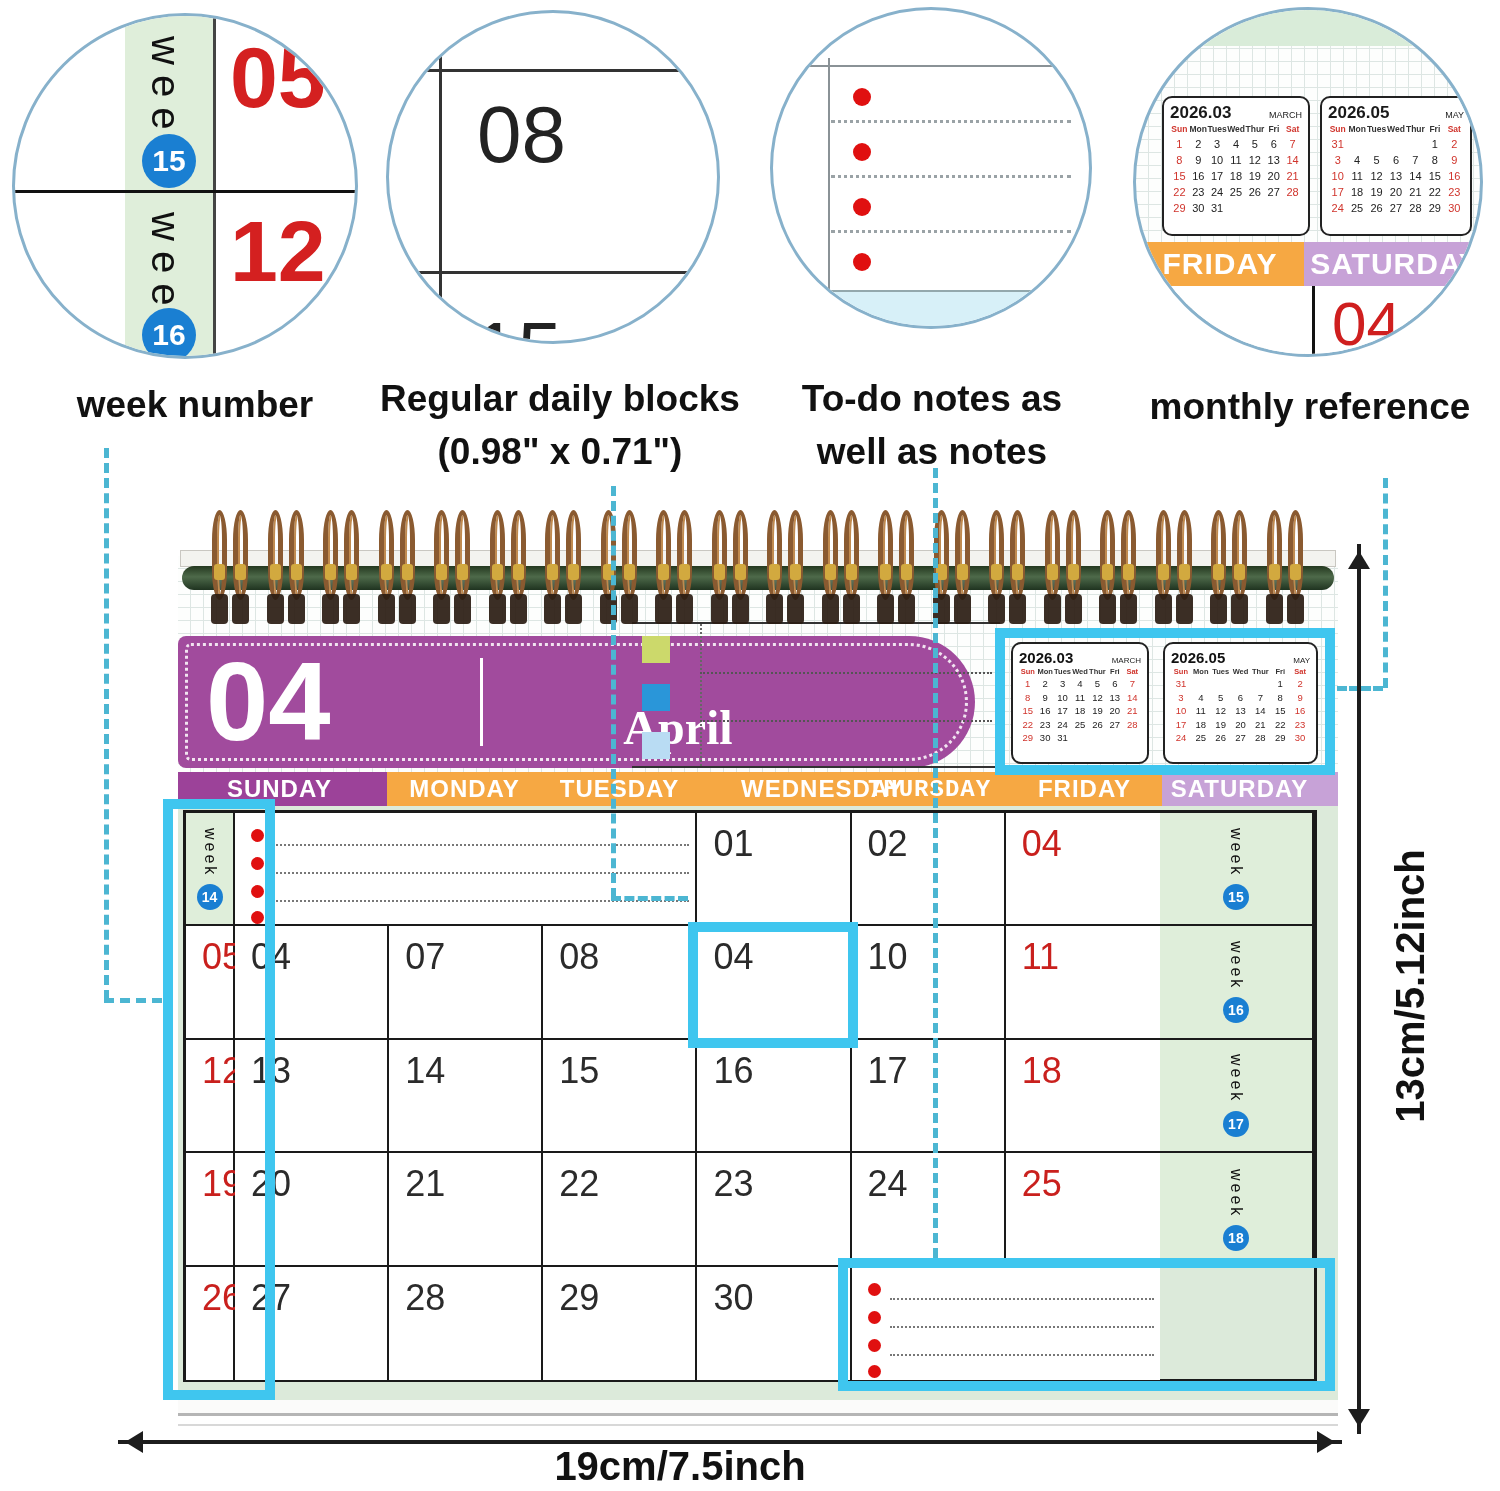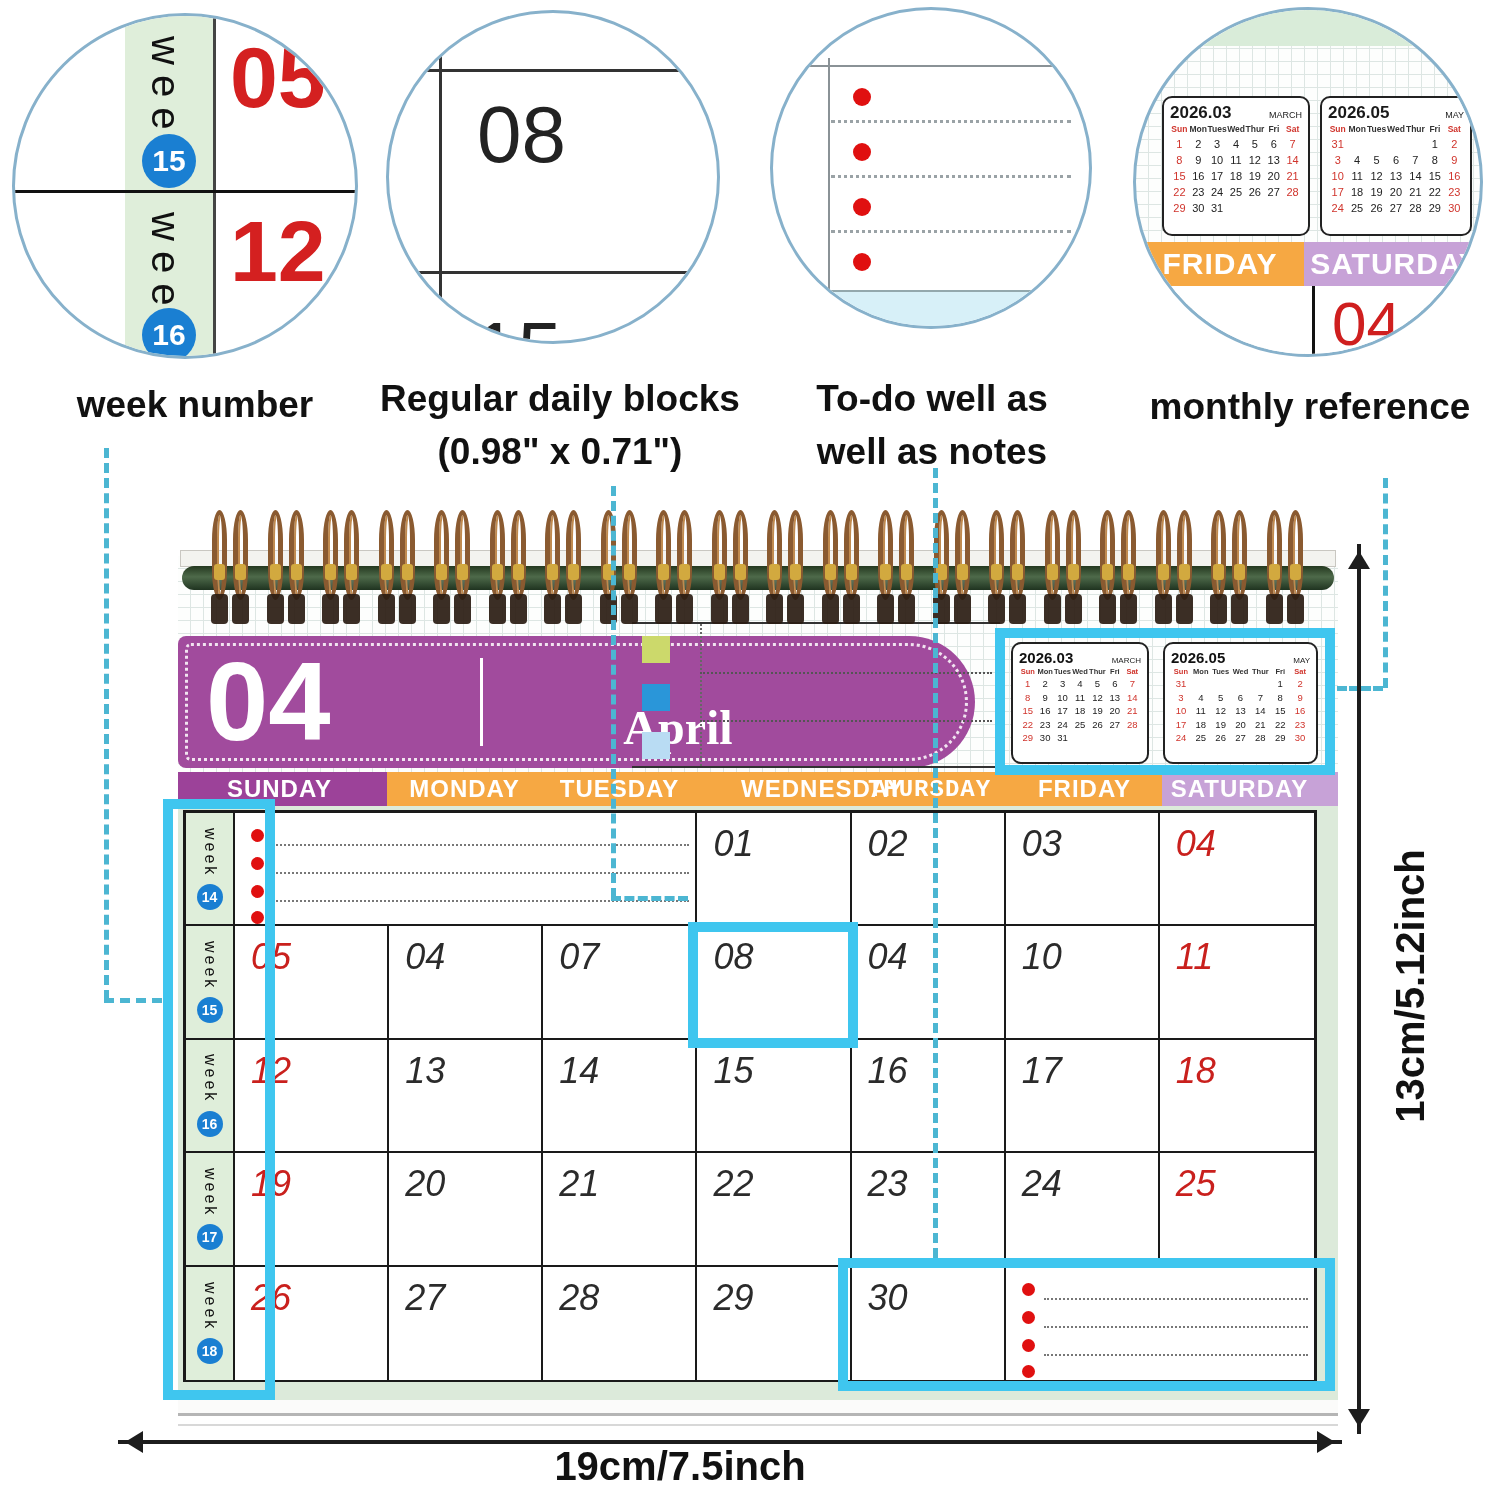--- a/index.html
+++ b/index.html
@@ -73,21 +73,21 @@
   
   #calgrid{position:absolute;left:5px;top:254px;width:1134px;height:572px;display:grid;
            grid-template-columns:49px repeat(7,1fr);grid-template-rows:repeat(5,113.4px);
            border:3px solid #1a1a1a;box-sizing:border-box;background:transparent;}
   .cg{border-right:2px solid #1a1a1a;border-bottom:2px solid #1a1a1a;position:relative;box-sizing:border-box;background:#fff;}
   .cg.last{border-right:none;} .cg.bot{border-bottom:none;}
   .wkcell{background:#dfeeda;display:flex;flex-direction:column;align-items:center;justify-content:center;gap:7px;}
   .wkword{writing-mode:vertical-rl;font-size:16px;letter-spacing:3px;color:#111;}
   .badge{width:26px;height:26px;border-radius:50%;background:#1a7fd2;color:#fff;font-size:14px;font-weight:700;
          display:flex;align-items:center;justify-content:center;}
-  .num{position:absolute;top:10px;left:16px;font-size:36px;color:#2b2b2b;font-style:italic;}
+  .num{position:absolute;top:10px;left:16px;font-size:36px;color:#2b2b2b;}
   .num.red{color:#c9201d;}
   .todo3{grid-column:span 3;} .todo2{grid-column:span 2;}
   .dot{position:absolute;left:16px;width:13px;height:13px;border-radius:50%;background:#e01010;}
   .todo .dot:nth-of-type(1){top:16px}.todo .dot:nth-of-type(2){top:44px}
   .todo .dot:nth-of-type(3){top:72px}.todo .dot:nth-of-type(4){top:98px}
   .dotline{position:absolute;left:38px;right:6px;border-top:2px dotted #777;}
   .todo .dotline:nth-of-type(5){top:31px}.todo .dotline:nth-of-type(6){top:59px}.todo .dotline:nth-of-type(7){top:87px}
   
   #rod{position:absolute;left:182px;top:566px;width:1152px;height:24px;border-radius:12px;
        background:linear-gradient(#24381f,#4e6a4a 45%,#1f3320);}
@@ -152,21 +152,21 @@
     <div class="c3-dot" style="top:78px;"></div>
     <div class="c3-dot" style="top:133px;"></div>
     <div class="c3-dot" style="top:188px;"></div>
     <div class="c3-dot" style="top:243px;"></div>
     <div class="c3-dash" style="top:110px;"></div>
     <div class="c3-dash" style="top:165px;"></div>
     <div class="c3-dash" style="top:220px;"></div>
     <div class="c3-strip"></div>
   </div>
   <div class="caption" style="left:762px;top:372px;width:340px;">
-    <div>To-do well as</div>
+    <div>To-do notes as</div>
     <div>well as notes</div>
   </div>
 
   <div class="circle gridpaper" style="left:1133px;top:7px;width:350px;height:350px;">
     <div class="c4-green"></div>
     <div class="mc mc-lg" style="left:26px;top:86px;width:148px;height:140px;">
       <div class="mc-head">
         <span class="mc-title">2026.03</span>
         <span class="mc-month">MARCH</span>
       </div>
@@ -326,23 +326,20 @@
         <div class="dotline"></div>
           <div class="dotline"></div>
           <div class="dotline"></div>
       </div>
       <div class="cg">
           <span class="num">01</span>
         </div>
       <div class="cg">
           <span class="num">02</span>
         </div>
-      <div class="cg">
-          <span class="num">03</span>
-        </div>
       <div class="cg last">
           <span class="num red">04</span>
         </div>
 
       <div class="cg wkcell">
         <span class="wkword">week</span>
         <span class="badge">15</span>
       </div>
       <div class="cg">
           <span class="num red">05</span>

